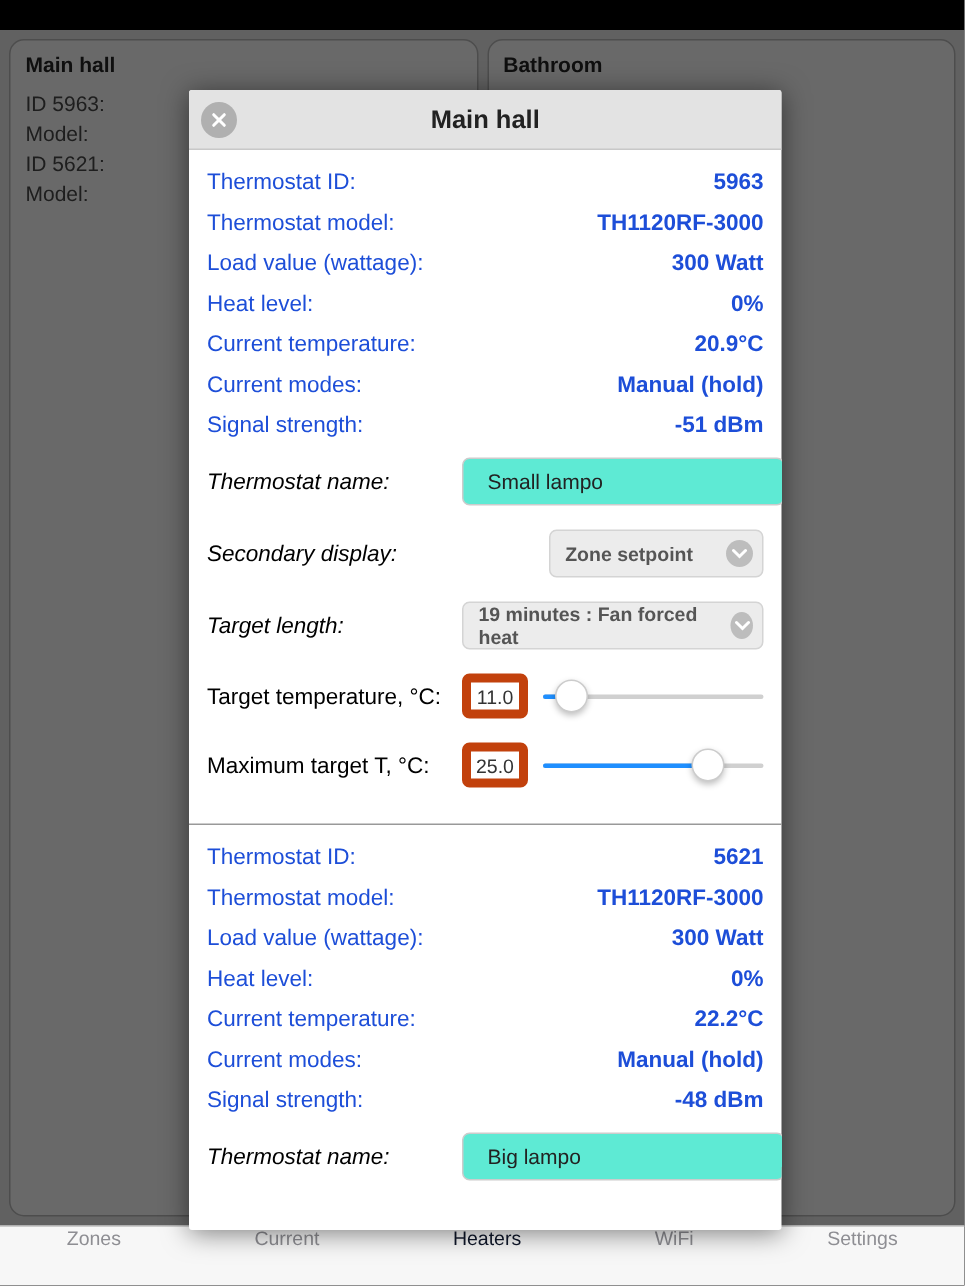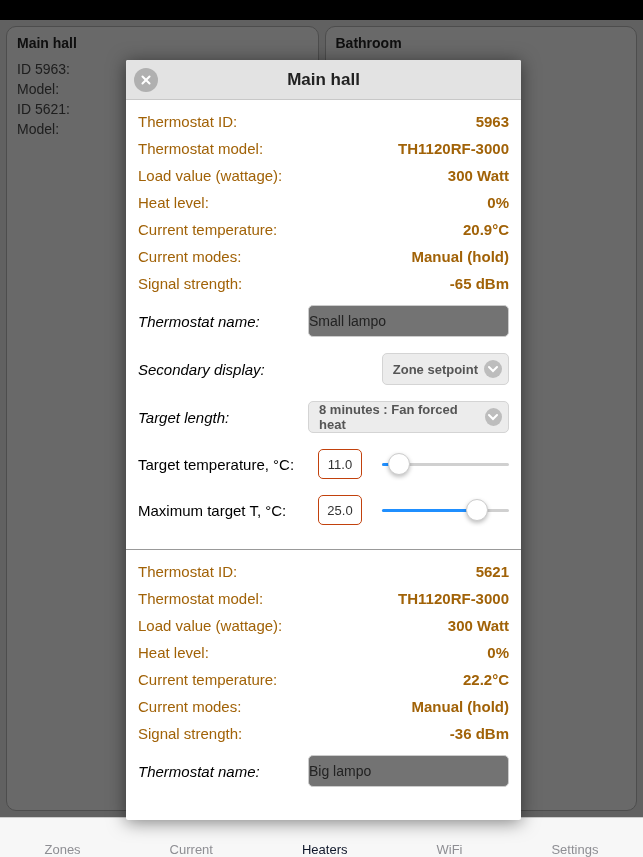--- a/index.html
+++ b/index.html
@@ -25,21 +25,21 @@
   flex:1; background:#e9e9e9; border:1px solid #aaa; border-radius:10px; padding:8px 10px;
   font-size:14px; color:#444;
 }
 .bgcard .title { font-weight:600; font-size:14px; color:#222; margin-bottom:10px; }
 .bgcard .row { margin:4px 0; }
 
 .dim { position:absolute; inset:0; background:rgba(0,0,0,0.55); }
 
 .tabbar {
   position:absolute; bottom:0; left:0; right:0; height:40px;
-  display:flex; justify-content:space-around; align-items:flex-end;
+  display:flex; justify-content:space-around; align-items:flex-start;
   background:#f7f7f7; border-top:1px solid #ccc; z-index:20;
   font-size:13px; color:#8e8e93;
 }
 .tabbar .tab.active { color:#0f172a; }
 
 .modal {
   position:absolute; left:126px; top:60px; width:395px; height:760px;
   background:#fff; z-index:30; box-shadow:0 2px 18px rgba(0,0,0,0.5);
   display:flex; flex-direction:column; overflow:hidden;
   border-radius:2px;
@@ -57,44 +57,44 @@
 .close-btn::before, .close-btn::after {
   content:""; position:absolute; width:12px; height:2px; background:#fff; border-radius:1px;
 }
 .close-btn::before { transform:rotate(45deg); }
 .close-btn::after { transform:rotate(-45deg); }
 .modal-body {
   flex:1; overflow-y:auto; padding:0;
 }
 .section { padding:8px 12px 16px 12px; border-bottom:1px solid #999; }
 .section:last-child { border-bottom:none; }
-.kv { display:flex; justify-content:space-between; align-items:flex-start; padding:5px 0; font-size:15px; color:#a16207; }
+.kv { display:flex; justify-content:space-between; align-items:flex-start; padding:5px 0; font-size:15px; color:#1d4ed8; }
 .kv .k { white-space:nowrap; }
 .kv .v { text-align:right;font-weight:bold; }
 .field-row { display:flex; align-items:center; padding:8px 0; font-size:15px; gap:10px; }
 .field-row .label { flex:0 0 160px;font-style:italic; }
 .text-input {
   flex:1; height:32px; border:1px solid #ccc; border-radius:5px;
-  padding:0 0; font-size:14px; background:#737373; color:#222;
+  padding:0 16px; font-size:14px; background:#5eead4; color:#222;
 }
 .dropdown {
-  display:flex; align-items:center; gap:6px;
+  display:flex; align-items:center; gap:22px;
   background:#ececec; border:1px solid #d4d4d4; border-radius:5px;
   height:32px; padding:0 6px 0 10px; font-size:13px; font-weight:600; color:#555;
   cursor:pointer;
 }
 .dropdown .chev {
   width:18px; height:18px; border-radius:50%; background:#bdbdbd;
   display:flex; align-items:center; justify-content:center;
 }
 .dropdown .chev svg { width:10px; height:10px; }
-.slider-row { display:flex; align-items:center; padding:8px 0; font-size:15px; gap:20px; }
+.slider-row { display:flex; align-items:center; padding:8px 0; font-size:15px; gap:10px; }
 .slider-row .label { flex:0 0 160px; }
 .value-box {
-  width:44px; height:30px; border:1px solid #c2410c; border-radius:5px;
+  width:44px; height:30px; border:6px solid #c2410c; border-radius:5px;
   display:flex; align-items:center; justify-content:center;
   font-size:13px; color:#333; background:#fff;
 }
 .slider { flex:1; position:relative; height:30px; display:flex; align-items:center; }
 .slider .track { position:absolute; left:0; right:0; height:3px; background:#d0d0d0; border-radius:2px; }
 .slider .fill { position:absolute; left:0; height:3px; background:#1f8fff; border-radius:2px; }
 .slider .thumb {
   position:absolute; width:22px; height:22px; top:50%; transform:translate(-50%,-50%);
   background:#fff; border:1px solid #ccc; border-radius:50%;
   box-shadow:0 2px 4px rgba(0,0,0,0.25);
@@ -166,21 +166,21 @@
       <div class="kv">
           <span class="k">Current temperature:</span>
           <span class="v">20.9°C</span>
         </div>
       <div class="kv">
           <span class="k">Current modes:</span>
           <span class="v">Manual (hold)</span>
         </div>
       <div class="kv">
           <span class="k">Signal strength:</span>
-          <span class="v">-65 dBm</span>
+          <span class="v">-51 dBm</span>
         </div>
 
       <div class="field-row">
         <span class="label">Thermostat name:</span>
         <input class="text-input" value="Small lampo" style="">
       </div>
       <div class="field-row">
         <span class="label">Secondary display:</span>
         <div class="ctrl-right">
             <div class="dropdown">
@@ -190,21 +190,21 @@
                   <path d="M1 3l4 4 4-4" stroke="#fff" stroke-width="2" fill="none" stroke-linecap="round"></path>
                 </svg>
               </span>
             </div>
           </div>
       </div>
       <div class="field-row">
         <span class="label">Target length:</span>
         <div class="ctrl-right">
             <div class="dropdown">
-              <span>8 minutes : Fan forced heat</span>
+              <span>19 minutes : Fan forced heat</span>
               <span class="chev">
                 <svg viewBox="0 0 10 10">
                   <path d="M1 3l4 4 4-4" stroke="#fff" stroke-width="2" fill="none" stroke-linecap="round"></path>
                 </svg>
               </span>
             </div>
           </div>
       </div>
       <div class="slider-row">
         <span class="label">Target temperature, °C:</span>
@@ -246,21 +246,21 @@
       <div class="kv">
           <span class="k">Current temperature:</span>
           <span class="v">22.2°C</span>
         </div>
       <div class="kv">
           <span class="k">Current modes:</span>
           <span class="v">Manual (hold)</span>
         </div>
       <div class="kv">
           <span class="k">Signal strength:</span>
-          <span class="v">-36 dBm</span>
+          <span class="v">-48 dBm</span>
         </div>
 
       <div class="field-row">
         <span class="label">Thermostat name:</span>
         <input class="text-input" value="Big lampo" style="">
       </div>
 
     </div>
   </div>
 </div>

